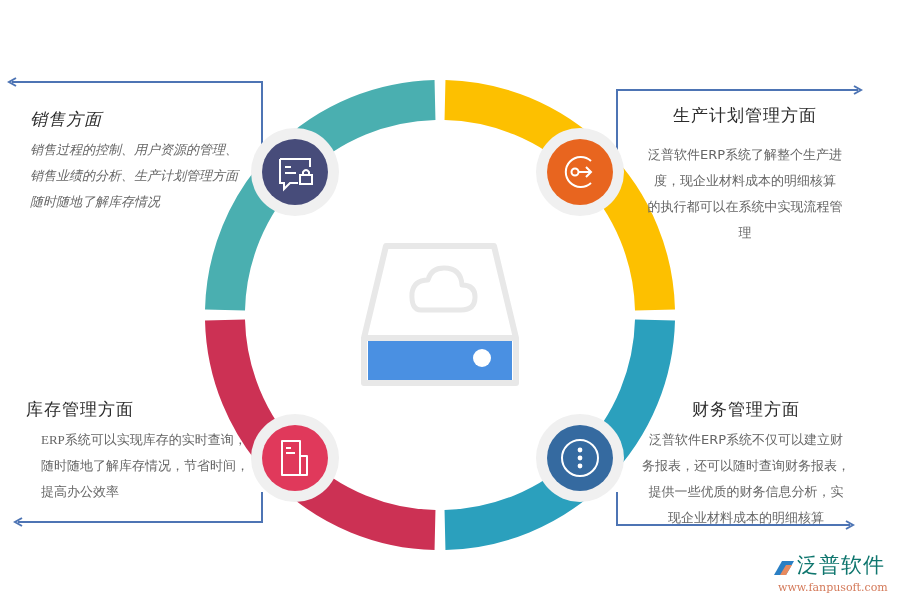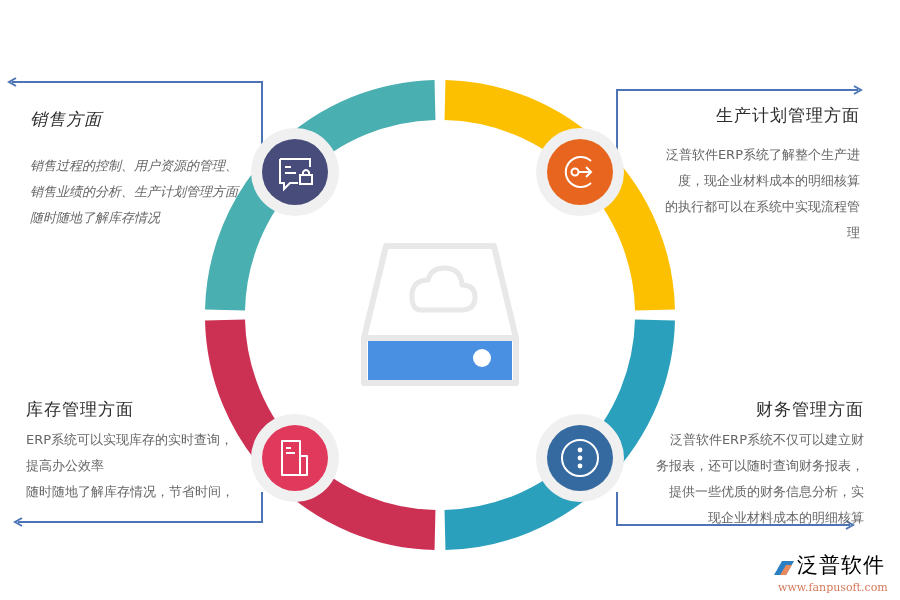--- a/index.html
+++ b/index.html
@@ -1,21 +1,21 @@
 <!DOCTYPE html>
 <html><head>
 <meta charset="utf-8">
 <style>
   html,body{margin:0;padding:0;background:#ffffff;}
   body{width:900px;height:600px;position:relative;overflow:hidden;font-family:"DejaVu Sans","Liberation Sans",sans-serif;}
   .abs{position:absolute;}
   .title{font-size:17px;color:#2b2b2b;font-weight:normal;letter-spacing:1px;}
   .desc{font-size:13px;color:#666666;line-height:26px;}
-  .right{text-align:right;}
-  .logo-text{font-size:26px;color:#000000;letter-spacing:1px;}
+  .right{text-align:center;}
+  .logo-text{font-size:26px;color:#0f766e;letter-spacing:1px;}
   .logo-url{font-size:11px;color:#d47a5a;font-family:"DejaVu Serif","Liberation Serif",serif;text-align:center;}
   svg{display:block;}
 </style>
 </head>
 <body>
 
 <svg class="abs" style="left:0;top:0" width="900" height="600">
   <defs>
     <marker id="ah" markerWidth="10" markerHeight="10" refX="5" refY="5" orient="auto" markerUnits="userSpaceOnUse">
       <path d="M1,1 L8,5 L1,9" fill="none" stroke="#4d74b4" stroke-width="2"></path>
@@ -90,43 +90,43 @@
       <circle cx="33" cy="33" r="18" fill="none" stroke="#fff" stroke-width="2"></circle>
       <circle cx="33" cy="25" r="2.4" fill="#fff"></circle>
       <circle cx="33" cy="33" r="2.4" fill="#fff"></circle>
       <circle cx="33" cy="41" r="2.4" fill="#fff"></circle>
     </svg>
   </div>
 </div>
 
 <div class="abs" style="left:30px;top:108px;width:240px;font-style:italic;">
   <div class="title">销售方面</div>
-  <div class="desc" style="margin-top:22px;">
+  <div class="desc" style="margin-top:6px;">
     <div>销售过程的控制、用户资源的管理、</div>
     <div>销售业绩的分析、生产计划管理方面</div>
     <div>随时随地了解库存情况</div>
   </div>
 </div>
 
 <div class="abs right" style="left:630px;top:104px;width:230px;">
   <div class="title">生产计划管理方面</div>
   <div class="desc" style="margin-top:15px;">
     <div>泛普软件ERP系统了解整个生产进</div>
     <div>度，现企业材料成本的明细核算</div>
     <div>的执行都可以在系统中实现流程管</div>
     <div>理</div>
   </div>
 </div>
 
-<div class="abs" style="left:26px;top:398px;width:240px;">
+<div class="abs" style="left:26px;top:398px;width:240px;font-family:Liberation Serif, serif;">
   <div class="title">库存管理方面</div>
-  <div class="desc" style="margin-top:6px;">
+  <div class="desc" style="margin-top:6px;margin-left:15px;">
     <div>ERP系统可以实现库存的实时查询，</div>
+    <div>随时随地了解库存情况，节省时间，</div>
     <div>提高办公效率</div>
-    <div>随时随地了解库存情况，节省时间，</div>
   </div>
 </div>
 
 <div class="abs right" style="left:628px;top:398px;width:236px;">
   <div class="title">财务管理方面</div>
   <div class="desc" style="margin-top:6px;">
     <div>泛普软件ERP系统不仅可以建立财</div>
     <div>务报表，还可以随时查询财务报表，</div>
     <div>提供一些优质的财务信息分析，实</div>
     <div>现企业材料成本的明细核算</div>

